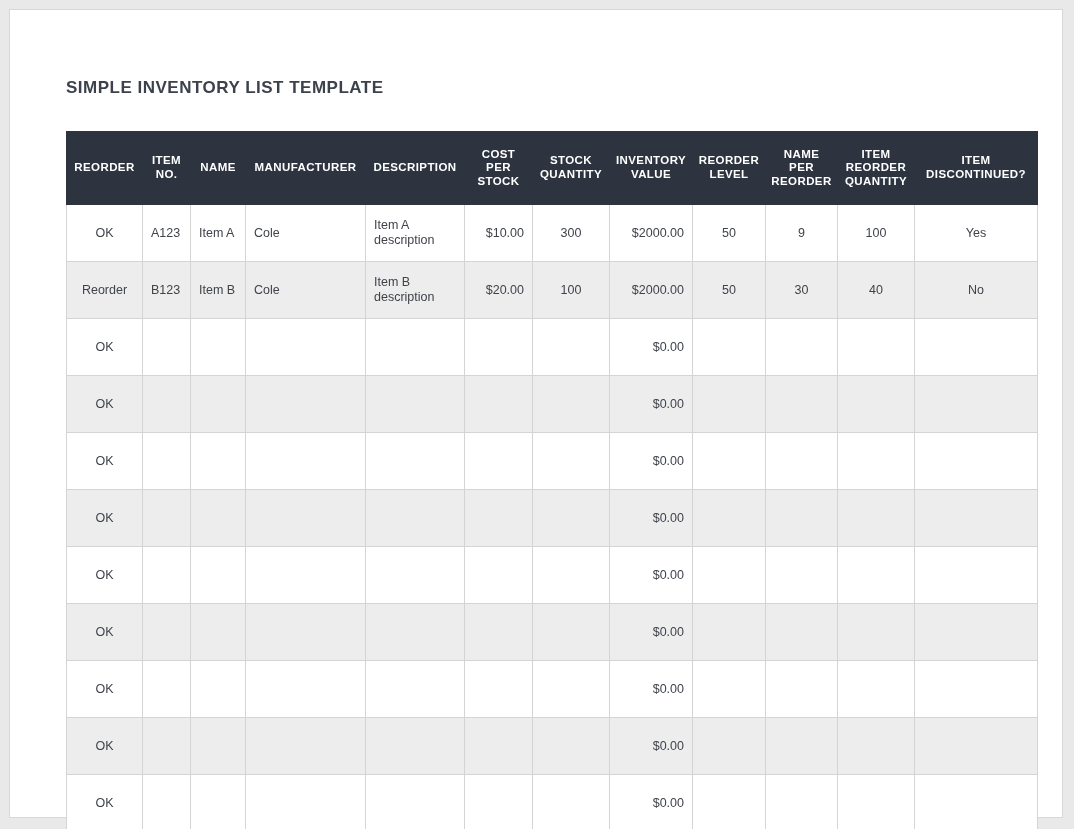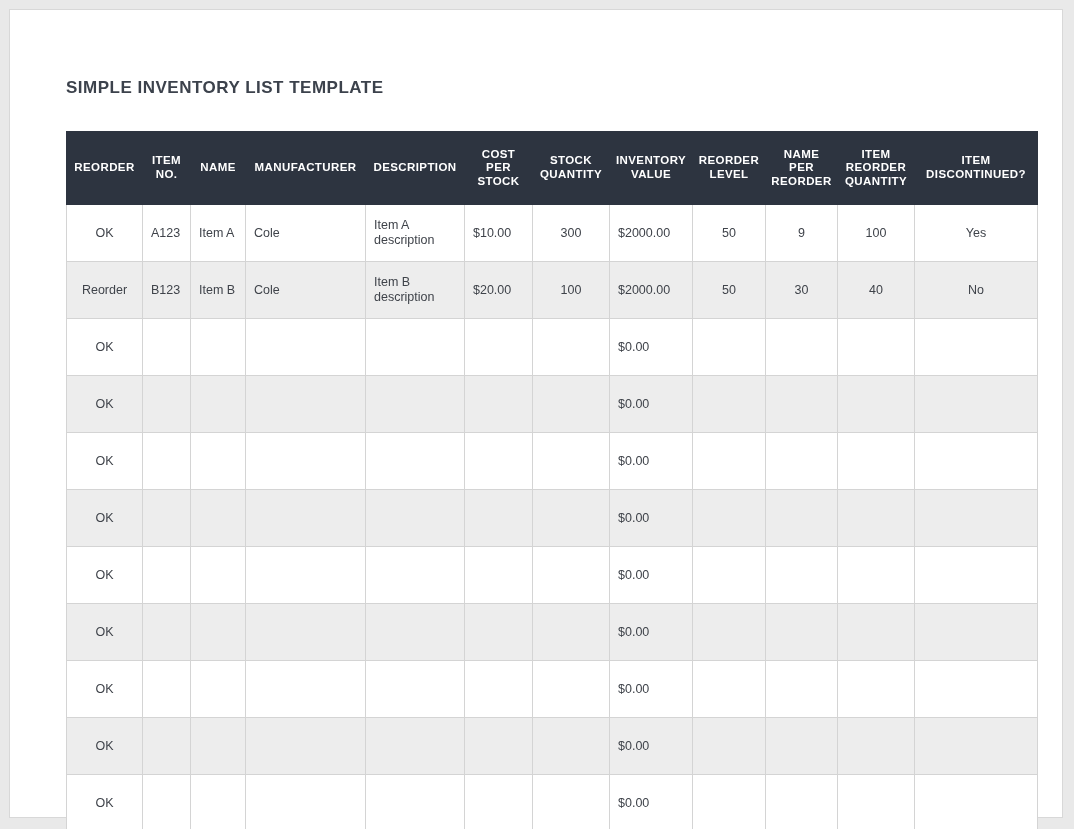--- a/index.html
+++ b/index.html
@@ -63,21 +63,21 @@
     height: 48px;
     padding: 4px 8px;
     vertical-align: middle;
     line-height: 1.2;
     background: #ffffff;
   }
   table.inv tbody tr.alt td {
     background: #ededed;
   }
   td.c { text-align: center; }
-  td.r { padding-right: 12px; }
+  td.r { text-align: right; padding-right: 12px; }
   td.l { text-align: left; }
   .col-reorder { width: 76px; }
   .col-itemno { width: 48px; }
   .col-name { width: 55px; }
   .col-manu { width: 120px; }
   .col-desc { width: 99px; }
   .col-cost { width: 68px; }
   .col-stock { width: 77px; }
   .col-invval { width: 83px; }
   .col-level { width: 73px; }

